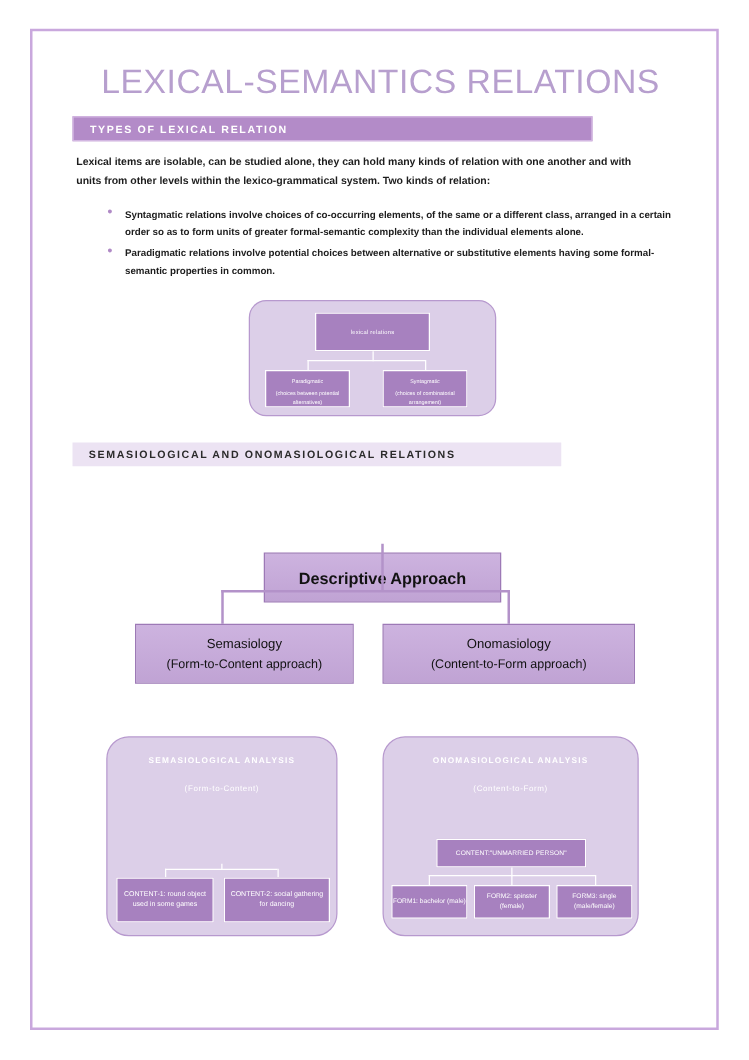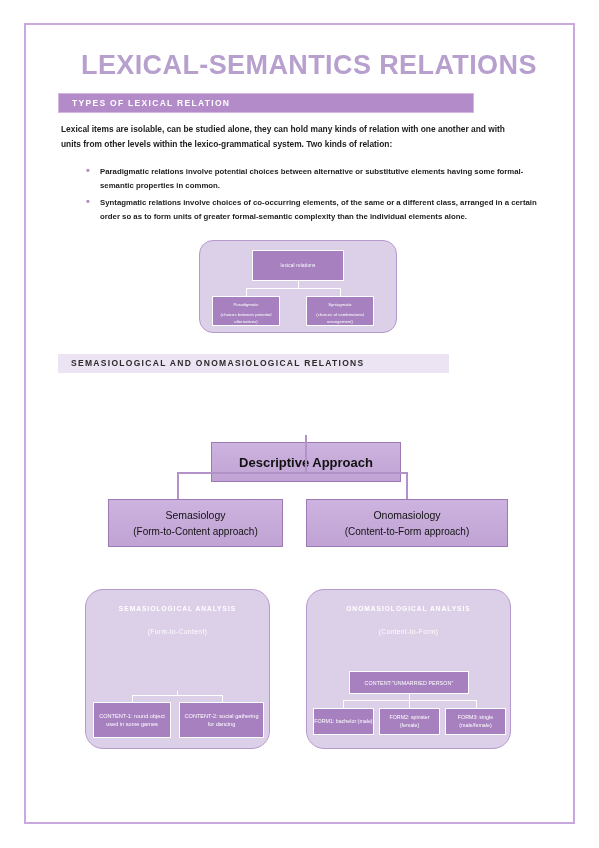--- a/index.html
+++ b/index.html
@@ -30,21 +30,21 @@
   .content {
     position: absolute;
     left: 56px;
     top: 50px;
     width: 487px;
   }
 
   
   .doc-title {
     font-size: 27px;
-    font-weight: 700;
+    font-weight: 400;
     color: #b79fce;
     letter-spacing: 0.4px;
     margin: 0 0 12px 25px;
     white-space: nowrap;
   }
 
   
   .section-bar {
     box-sizing: border-box;
     height: 20px;
@@ -250,22 +250,22 @@
 
 <div class="content">
 
   <h1 class="doc-title">LEXICAL-SEMANTICS RELATIONS</h1>
 
   <div class="section-bar primary">TYPES OF LEXICAL RELATION</div>
 
   <p class="body-text">Lexical items are isolable, can be studied alone, they can hold many kinds of relation with one another and with units from other levels within the lexico-grammatical system. Two kinds of relation:</p>
 
   <ul class="bullets">
+    <li>Syntagmatic relations involve choices of co-occurring elements, of the same or a different class, arranged in a certain order so as to form units of greater formal-semantic complexity than the individual elements alone.</li>
     <li>Paradigmatic relations involve potential choices between alternative or substitutive elements having some formal-semantic properties in common.</li>
-    <li>Syntagmatic relations involve choices of co-occurring elements, of the same or a different class, arranged in a certain order so as to form units of greater formal-semantic complexity than the individual elements alone.</li>
   </ul>
 
   <div class="lex-panel">
     <div class="lex-root">lexical relations</div>
 
     <div class="lexline" style="left:98px; top:40px; width:1px; height:8px;"></div>
     <div class="lexline" style="left:46px; top:47px; width:94px; height:1px;"></div>
     <div class="lexline" style="left:46px; top:47px; width:1px; height:8px;"></div>
     <div class="lexline" style="left:140px; top:47px; width:1px; height:8px;"></div>
 

